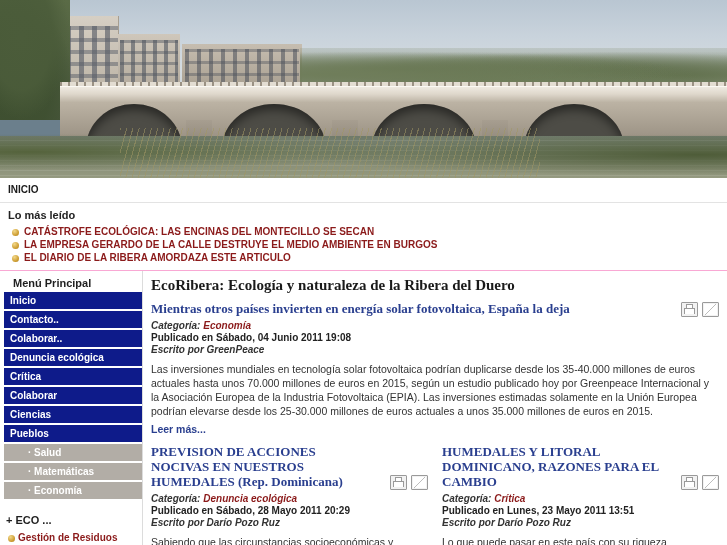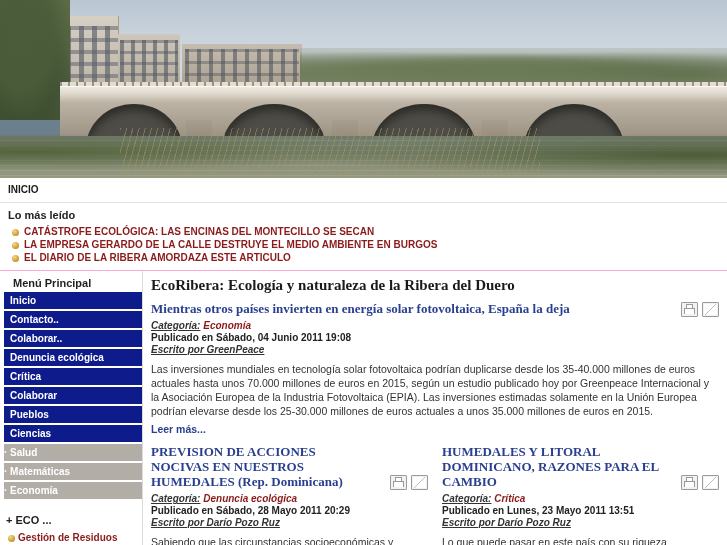--- a/index.html
+++ b/index.html
@@ -233,21 +233,21 @@
     font-size: 10px;
     font-weight: bold;
     text-decoration: none;
     color: #ffffff;
     background: #0e1b8a;
     border-bottom: 1px solid #ffffff;
   }
   .menu a.sub {
     background: #b2ada6;
     color: #ffffff;
-    padding-left: 0;
+    padding-left: 24px;
   }
   .ecohead {
     font-size: 11px;
     font-weight: bold;
     color: #1f1f1f;
     padding: 6px 0 4px 2px;
   }
   .ecolist { list-style: none; margin: 0; padding: 0; }
   .ecolist li {
     position: relative;
@@ -305,21 +305,21 @@
     position: absolute; left: 4px; top: 1px; right: 4px; height: 3px;
     background: #ffffff; border: 1px solid #9a9a9a;
   }
   .icon.mail:after {
     content: "";
     position: absolute; left: 1px; top: 1px; right: 1px; bottom: 1px;
     background: linear-gradient(135deg, #ffffff 48%, #bdbdbd 50%, #ffffff 52%);
   }
   .meta { margin: 3px 0 0 0; }
   .meta div { font-size: 10px; margin: 1px 0; }
-  .metalabel { font-style: italic; font-weight: bold; color: #333; text-decoration: underline; }
+  .metalabel { font-style: italic; font-weight: bold; color: #333; }
   .metacat { font-style: italic; font-weight: bold; color: #8b1a1a; }
   .pub { font-weight: bold; color: #222; font-size: 10px; }
   .body { font-size: 10.5px; line-height: 1.32; color: #333; margin-top: 8px; text-align: left; }
   .readmore {
     display: inline-block;
     margin-top: 5px;
     font-size: 10.5px;
     font-weight: bold;
     color: #2a3f8f;
     text-decoration: none;
@@ -391,24 +391,24 @@
       <li>
           <a href="#">Denuncia ecológica</a>
         </li>
       <li>
           <a href="#">Crítica</a>
         </li>
       <li>
           <a href="#">Colaborar</a>
         </li>
       <li>
+          <a href="#">Ciencias</a>
+        </li>
+      <li>
           <a href="#">Pueblos</a>
-        </li>
-      <li>
-          <a href="#">Ciencias</a>
         </li>
       <li>
           <a href="#" class="sub">· Salud</a>
         </li>
       <li>
           <a href="#" class="sub">· Matemáticas</a>
         </li>
       <li>
           <a href="#" class="sub">· Economía</a>
         </li>

